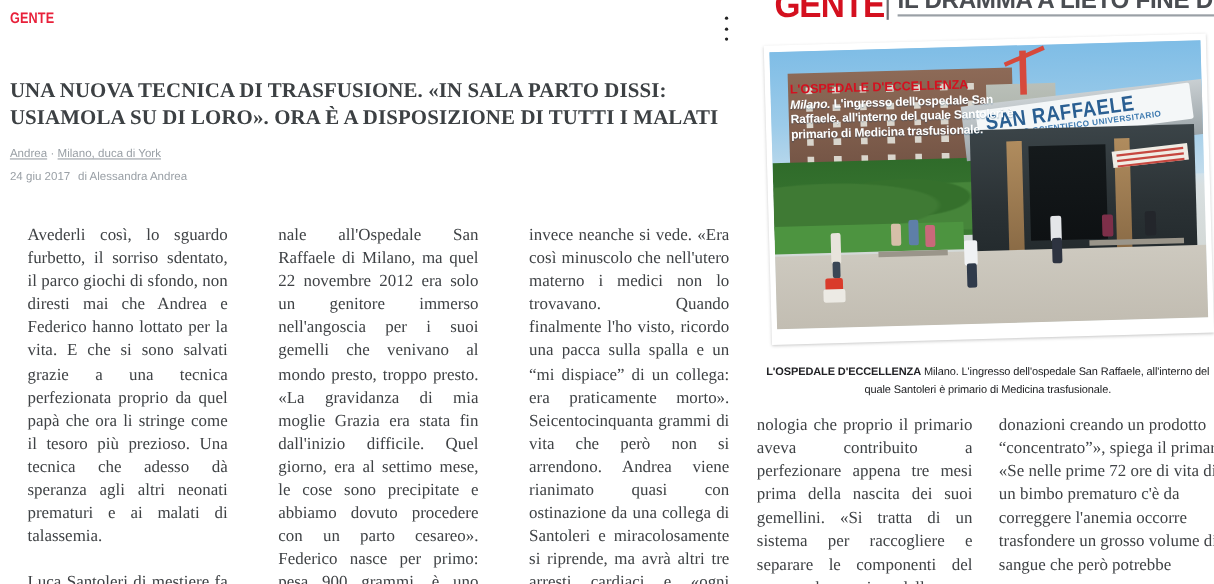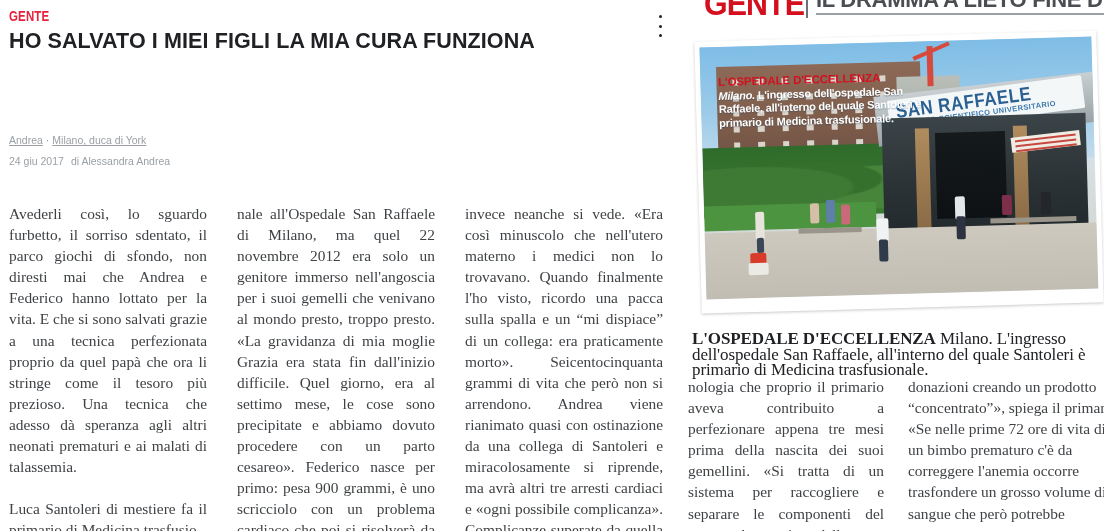--- a/index.html
+++ b/index.html
@@ -60,21 +60,21 @@
     position: absolute; left: 9px; top: 203px;
     width: 672px; height: 330px;
     display: flex; gap: 0;
   }
   .col { width: 198px; margin-right: 30px; }
   .col:last-child { margin-right: 0; }
   .col p {
     font-family: "Liberation Serif", serif;
     font-size: 15.4px; line-height: 21.1px;
     color: #3f4245; text-align: justify;
-    -webkit-hyphens: none; hyphens: none;
+    -webkit-hyphens: none; hyphens: none; margin-left: 16px;
   }
   .col p + p { margin-top: 21px; }
 
   
   .scan-side { position: absolute; left: 688px; top: 0; width: 416px; height: 531px; overflow: hidden; }
 
   
   .mast-strip {
     position: absolute; left: 0; top: -8px; width: 416px; height: 30px;
     overflow: hidden;
@@ -192,22 +192,23 @@
   .ov-body {
     font-family: "Liberation Sans", sans-serif; font-weight: bold;
     font-size: 11px; color: #ffffff; line-height: 13.5px;
     letter-spacing: -0.2px; margin-top: 1px;
     text-shadow: 0 1px 1px rgba(0,60,100,0.35);
   }
   .ov-body em { font-style: italic; }
 
   .photo-caption {
     position: absolute; left: 4px; top: 331px; width: 412px;
-    font-family: Liberation Serif, serif;
-    font-size: 17px; line-height: 15.5px; color: #202124;
+    text-align: center;
+    font-family: Liberation Sans, sans-serif;
+    font-size: 10px; line-height: 15.5px; color: #202124;
     letter-spacing: -0.1px;
   }
   .photo-caption b { font-weight: bold; }
 
   .scan-cols {
     position: absolute; left: 0px; top: 376px; width: 416px; height: 155px;
     display: flex;
   }
   .scan-col { width: 200px; margin-right: 24px; overflow: hidden; }
   .scan-col:last-child { margin-right: 0; width: 200px; }
@@ -226,22 +227,22 @@
   <div class="article-side">
 
     <div class="brand">GENTE</div>
 
     <div class="kebab-menu">
       <i></i>
       <i></i>
       <i></i>
     </div>
 
-    <h1 class="headline">HO SALVATO I MIEI FIGLI LA MIA CURA FUNZIONA</h1>
-
+
+    <h2 class="subhead">UNA NUOVA TECNICA DI TRASFUSIONE. «IN SALA PARTO DISSI: USIAMOLA SU DI LORO». ORA È A DISPOSIZIONE DI TUTTI I MALATI</h2>
 
     <div class="meta">
       <div class="meta-row1"><a href="#">Andrea</a><span class="meta-sep">·</span><a href="#">Milano, duca di York</a></div>
       <div class="meta-row2"><span>24 giu 2017</span><span class="byline">di Alessandra Andrea</span></div>
     </div>
 
     <div class="body-cols">
       <div class="col">
         <p>Avederli così, lo sguardo furbetto, il sorriso sdentato, il parco giochi di sfondo, non diresti mai che Andrea e Federico hanno lottato per la vita. E che si sono salvati grazie a una tecnica perfezionata proprio da quel papà che ora li stringe come il tesoro più prezioso. Una tecnica che adesso dà speranza agli altri neonati prematuri e ai malati di talassemia.</p>
         <p>Luca Santoleri di mestiere fa il primario di Medicina trasfusio-</p>

